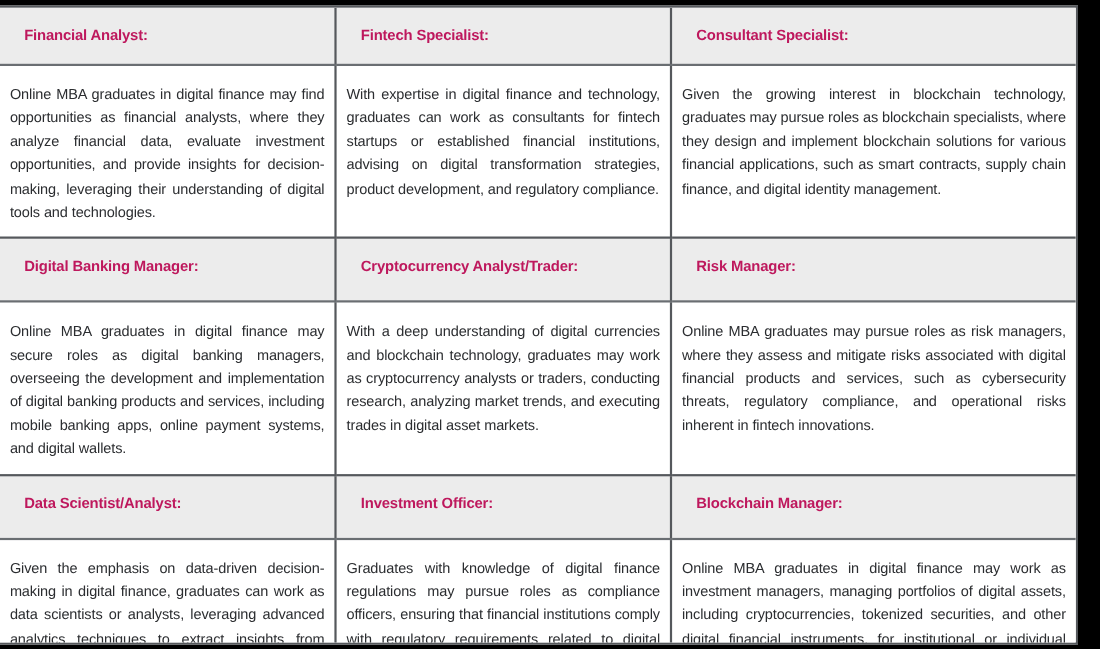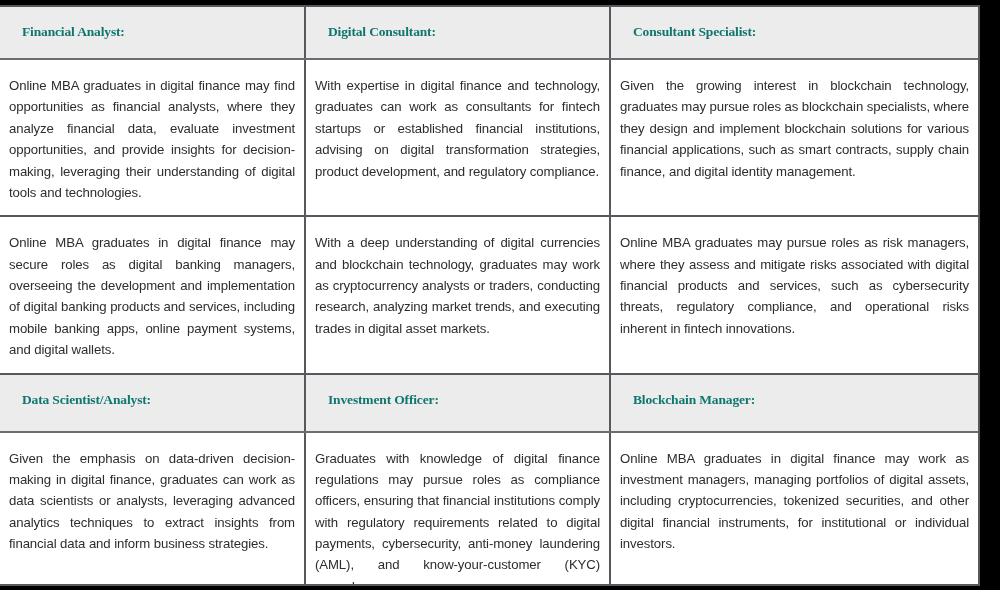--- a/index.html
+++ b/index.html
@@ -66,24 +66,24 @@
     background: #ffffff;
     padding: 15px 9px 12px 9px;
     margin-top: 36px;
   }
 
   tr.body-row.sep > td {
     border-bottom: 2px solid #55585c;
   }
 
   .cell-title {
-    font-family: Liberation Serif, serif;
+    font-family: Liberation Sans, sans-serif;
     font-size: 13.5px;
     font-weight: bold;
-    color: #0f766e;
+    color: #be185d;
     letter-spacing: -0.15px;
     line-height: 1.2;
     white-space: nowrap;
     padding-left: 13px;
   }
 
   .cell-body {
     font-family: "Liberation Sans", sans-serif;
     font-size: 13.2px;
     font-weight: 400;
@@ -113,39 +113,50 @@
       <col class="col-b">
       <col class="col-c">
     </colgroup>
     <tbody>
 
       <tr class="header-row r1-head">
         <td>
           <div class="cell-title">Financial Analyst:</div>
         </td>
         <td>
-          <div class="cell-title">Digital Consultant:</div>
+          <div class="cell-title">Fintech Specialist:</div>
         </td>
         <td>
           <div class="cell-title">Consultant Specialist:</div>
         </td>
       </tr>
 
       <tr class="body-row sep r1-body">
         <td>
           <div class="cell-body">Online MBA graduates in digital finance may find opportunities as financial analysts, where they analyze financial data, evaluate investment opportunities, and provide insights for decision-making, leveraging their understanding of digital tools and technologies.</div>
         </td>
         <td>
           <div class="cell-body">With expertise in digital finance and technology, graduates can work as consultants for fintech startups or established financial institutions, advising on digital transformation strategies, product development, and regulatory compliance.</div>
         </td>
         <td>
           <div class="cell-body">Given the growing interest in blockchain technology, graduates may pursue roles as blockchain specialists, where they design and implement blockchain solutions for various financial applications, such as smart contracts, supply chain finance, and digital identity management.</div>
         </td>
       </tr>
 
+      <tr class="header-row r2-head">
+        <td>
+          <div class="cell-title">Digital Banking Manager:</div>
+        </td>
+        <td>
+          <div class="cell-title">Cryptocurrency Analyst/Trader:</div>
+        </td>
+        <td>
+          <div class="cell-title">Risk Manager:</div>
+        </td>
+      </tr>
 
       <tr class="body-row sep r2-body">
         <td>
           <div class="cell-body">Online MBA graduates in digital finance may secure roles as digital banking managers, overseeing the development and implementation of digital banking products and services, including mobile banking apps, online payment systems, and digital wallets.</div>
         </td>
         <td>
           <div class="cell-body">With a deep understanding of digital currencies and blockchain technology, graduates may work as cryptocurrency analysts or traders, conducting research, analyzing market trends, and executing trades in digital asset markets.</div>
         </td>
         <td>
           <div class="cell-body">Online MBA graduates may pursue roles as risk managers, where they assess and mitigate risks associated with digital financial products and services, such as cybersecurity threats, regulatory compliance, and operational risks inherent in fintech innovations.</div>

